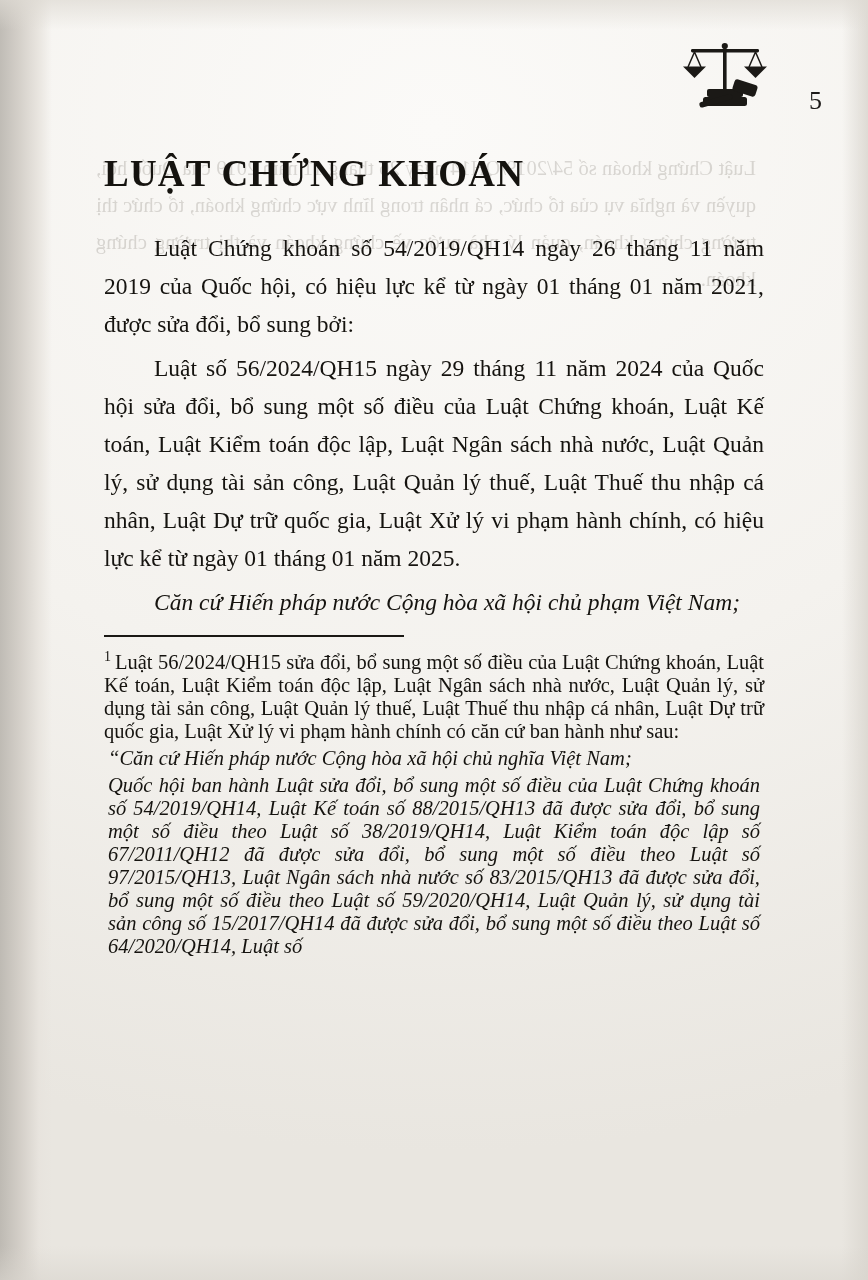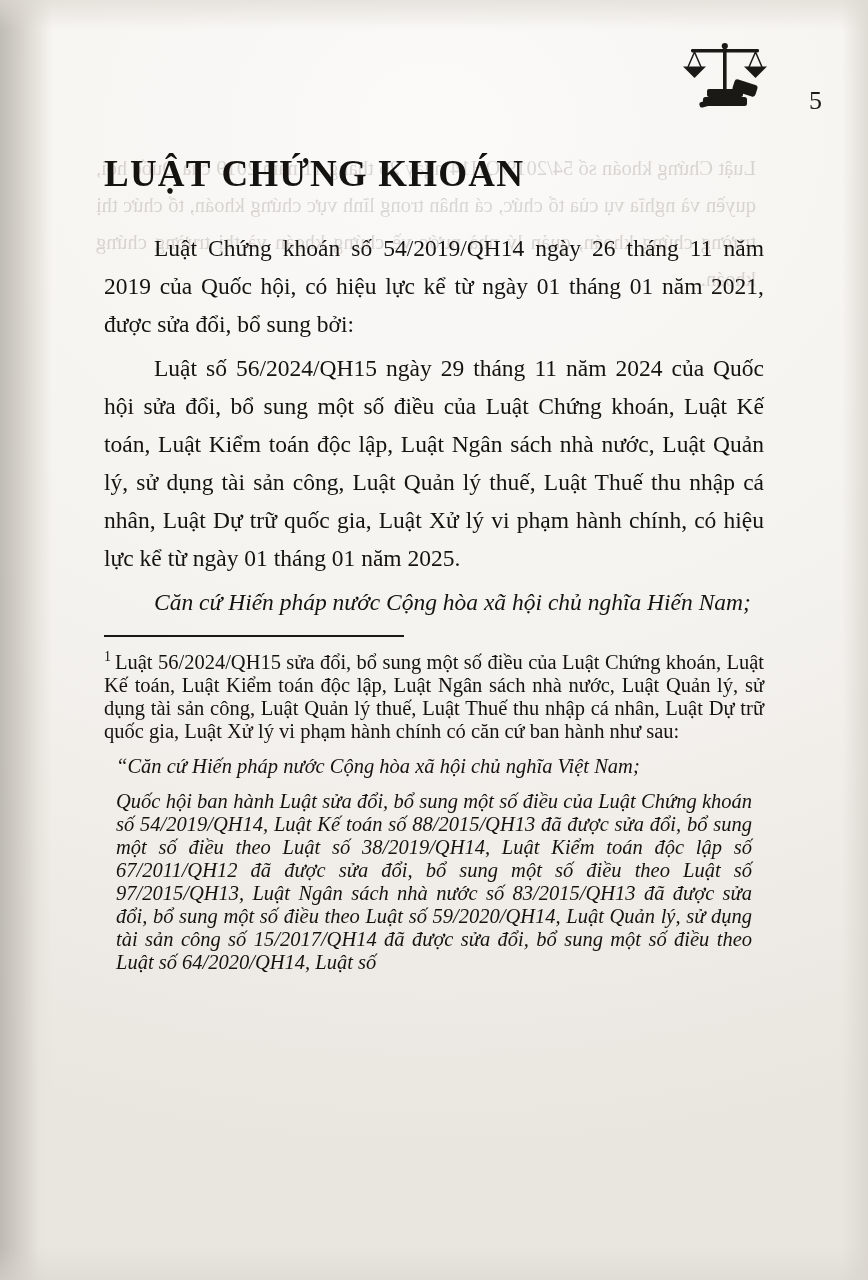--- a/index.html
+++ b/index.html
@@ -154,21 +154,21 @@
   }
   .footnote .fn-quote {
     font-style: italic;
     display: block;
     margin-top: 1px;
   }
   .footnote p {
     margin: 0;
   }
   .footnote .fn-quote p {
-    margin: 12px;
+    margin: 4px;
     text-align: justify;
   }
 </style>
 </head>
 <body>
 
 <div class="page">
 
   <div class="gutter"></div>
   <div class="edge-right"></div>
@@ -209,21 +209,21 @@
   </div>
 
   <div class="content">
 
     <h1 class="doc-title">LUẬT CHỨNG KHOÁN</h1>
 
     <p class="body-par">Luật Chứng khoán số 54/2019/QH14 ngày 26 tháng 11 năm 2019 của Quốc hội, có hiệu lực kể từ ngày 01 tháng 01 năm 2021, được sửa đổi, bổ sung bởi:</p>
 
     <p class="body-par">Luật số 56/2024/QH15 ngày 29 tháng 11 năm 2024 của Quốc hội sửa đổi, bổ sung một số điều của Luật Chứng khoán, Luật Kế toán, Luật Kiểm toán độc lập, Luật Ngân sách nhà nước, Luật Quản lý, sử dụng tài sản công, Luật Quản lý thuế, Luật Thuế thu nhập cá nhân, Luật Dự trữ quốc gia, Luật Xử lý vi phạm hành chính, có hiệu lực kể từ ngày 01 tháng 01 năm 2025.</p>
 
-    <p class="body-par italic">Căn cứ Hiến pháp nước Cộng hòa xã hội chủ nghĩa Hiến Nam;</p>
+    <p class="body-par italic">Căn cứ Hiến pháp nước Cộng hòa xã hội chủ phạm Việt Nam;</p>
 
 
     <div class="fn-rule"></div>
 
     <div class="footnote">
       <p><span class="fn-marker">1</span><span>Luật 56/2024/QH15 sửa đổi, bổ sung một số điều của Luật Chứng khoán, Luật Kế toán, Luật Kiểm toán độc lập, Luật Ngân sách nhà nước, Luật Quản lý, sử dụng tài sản công, Luật Quản lý thuế, Luật Thuế thu nhập cá nhân, Luật Dự trữ quốc gia, Luật Xử lý vi phạm hành chính có căn cứ ban hành như sau:</span></p>
       <span class="fn-quote">
         <p>“Căn cứ Hiến pháp nước Cộng hòa xã hội chủ nghĩa Việt Nam;</p>
         <p>Quốc hội ban hành Luật sửa đổi, bổ sung một số điều của Luật Chứng khoán số 54/2019/QH14, Luật Kế toán số 88/2015/QH13 đã được sửa đổi, bổ sung một số điều theo Luật số 38/2019/QH14, Luật Kiểm toán độc lập số 67/2011/QH12 đã được sửa đổi, bổ sung một số điều theo Luật số 97/2015/QH13, Luật Ngân sách nhà nước số 83/2015/QH13 đã được sửa đổi, bổ sung một số điều theo Luật số 59/2020/QH14, Luật Quản lý, sử dụng tài sản công số 15/2017/QH14 đã được sửa đổi, bổ sung một số điều theo Luật số 64/2020/QH14, Luật số</p>
       </span>

